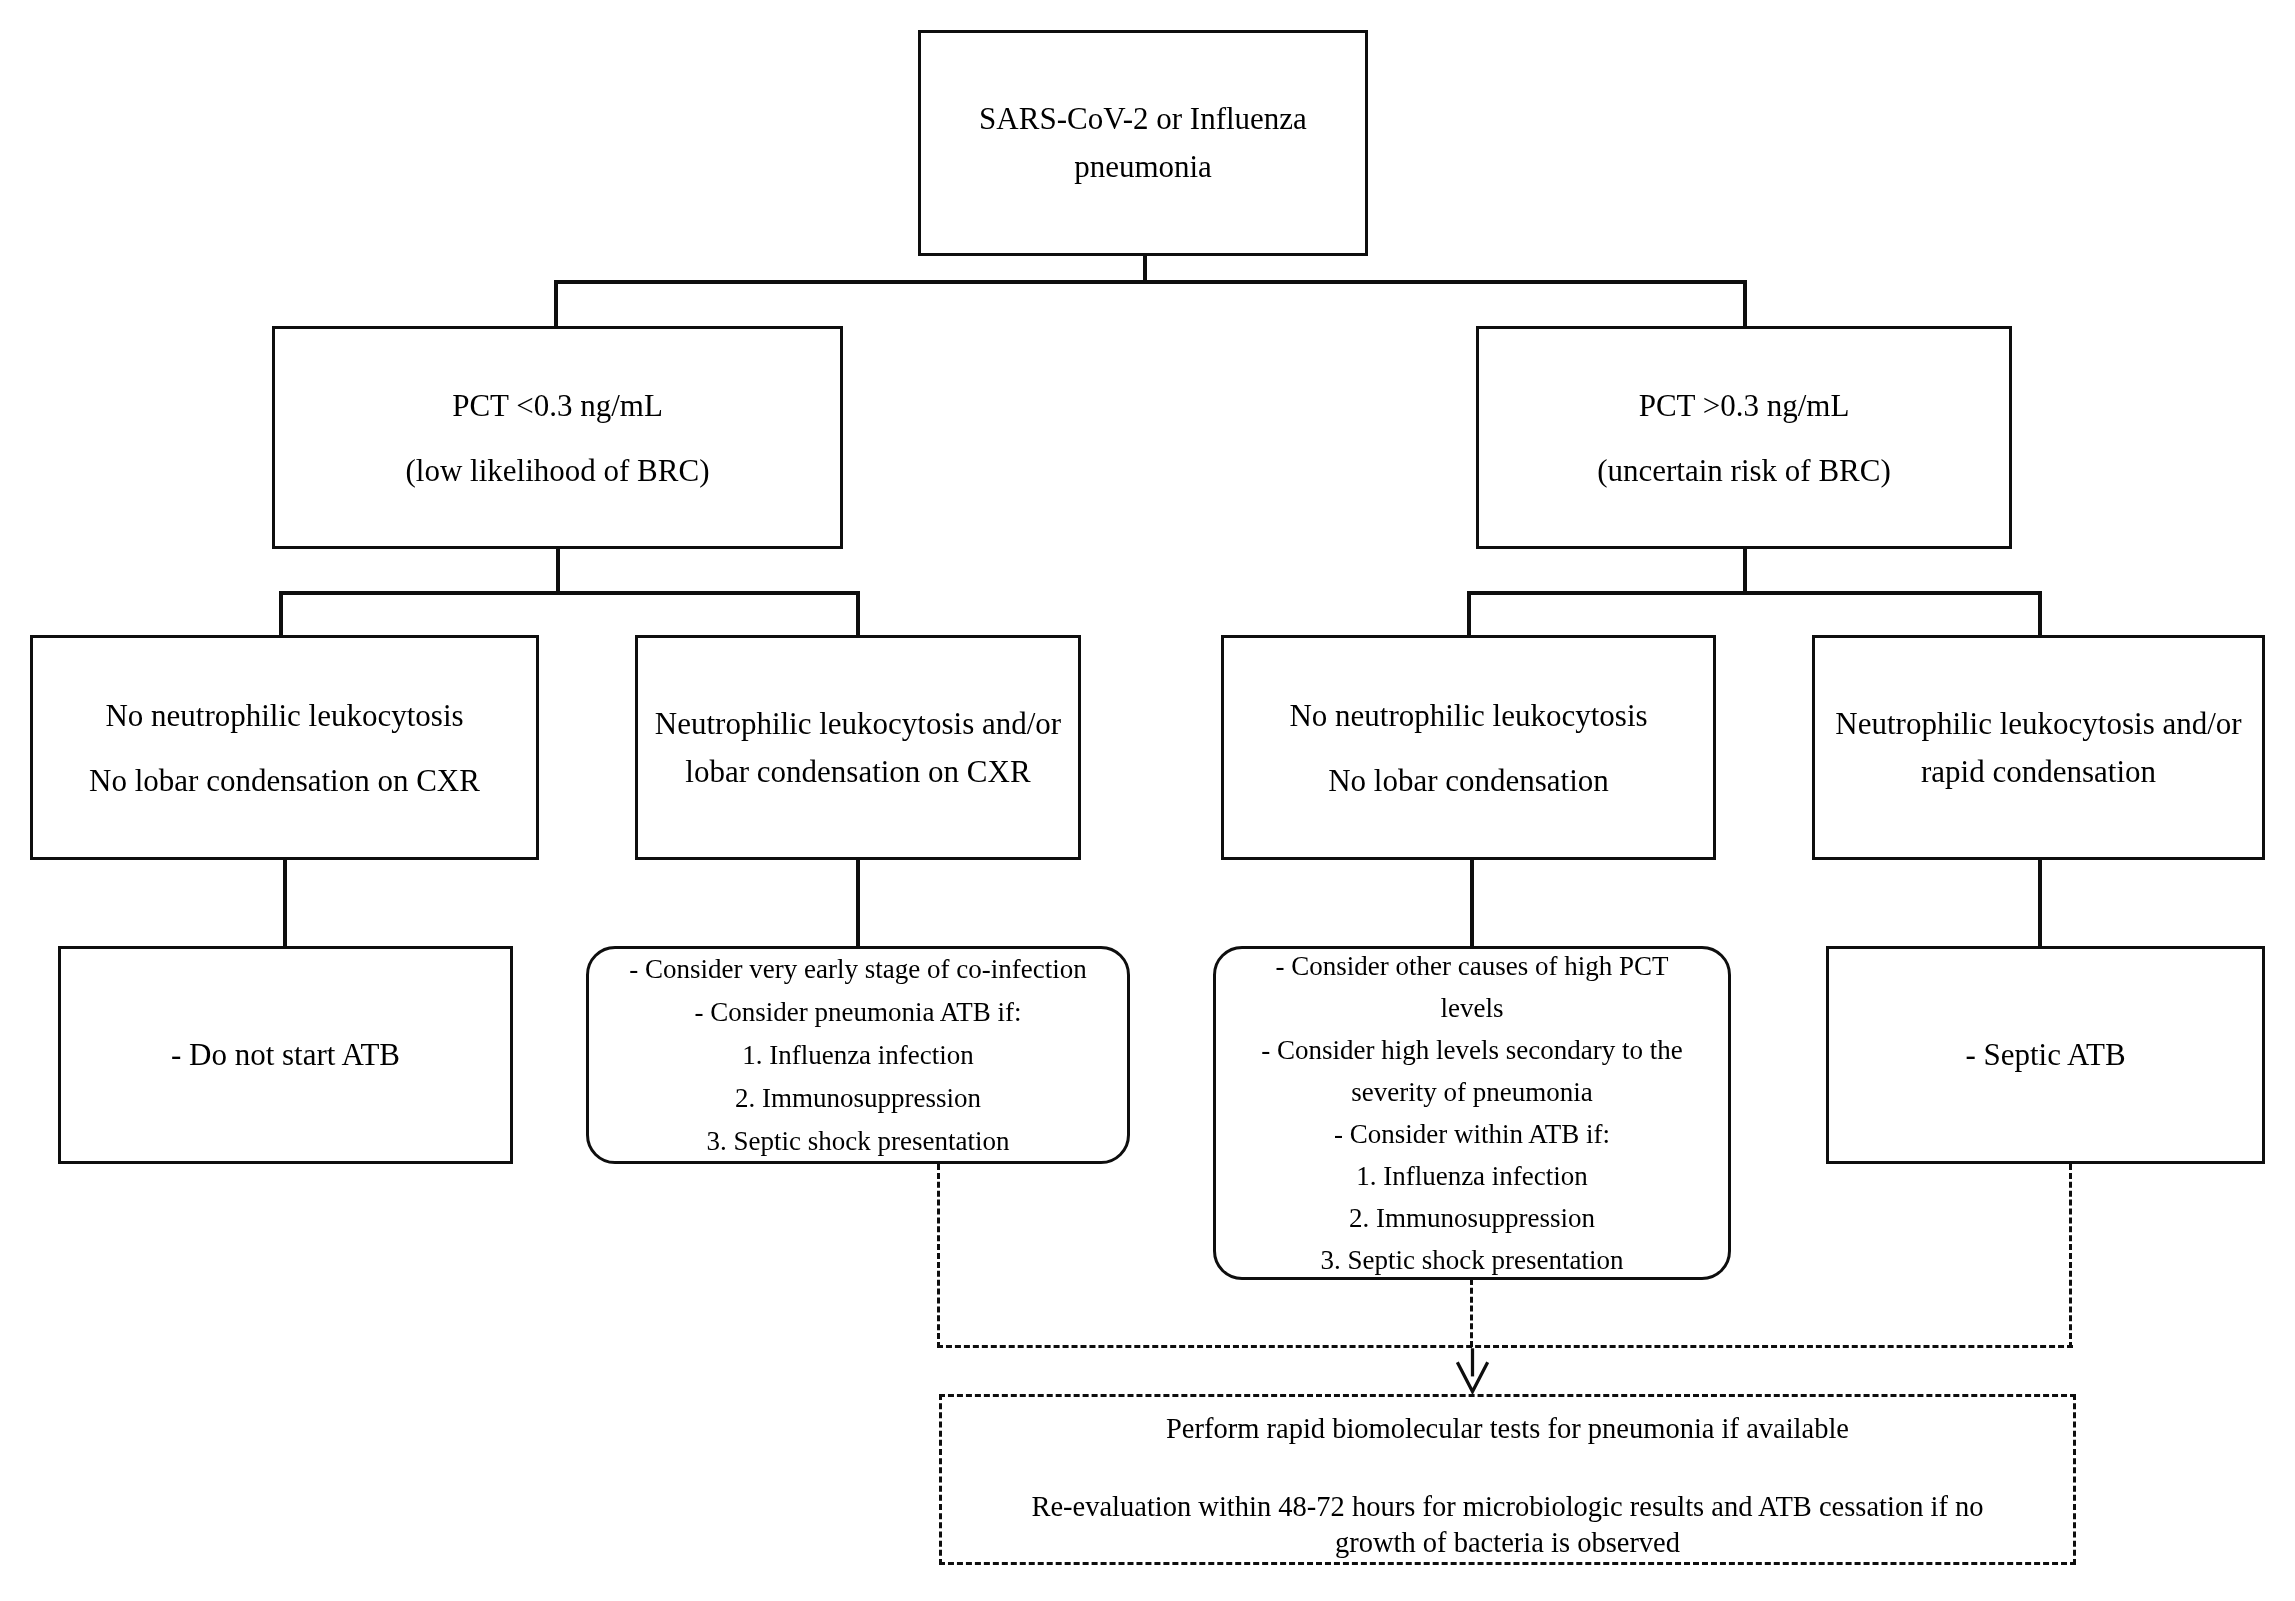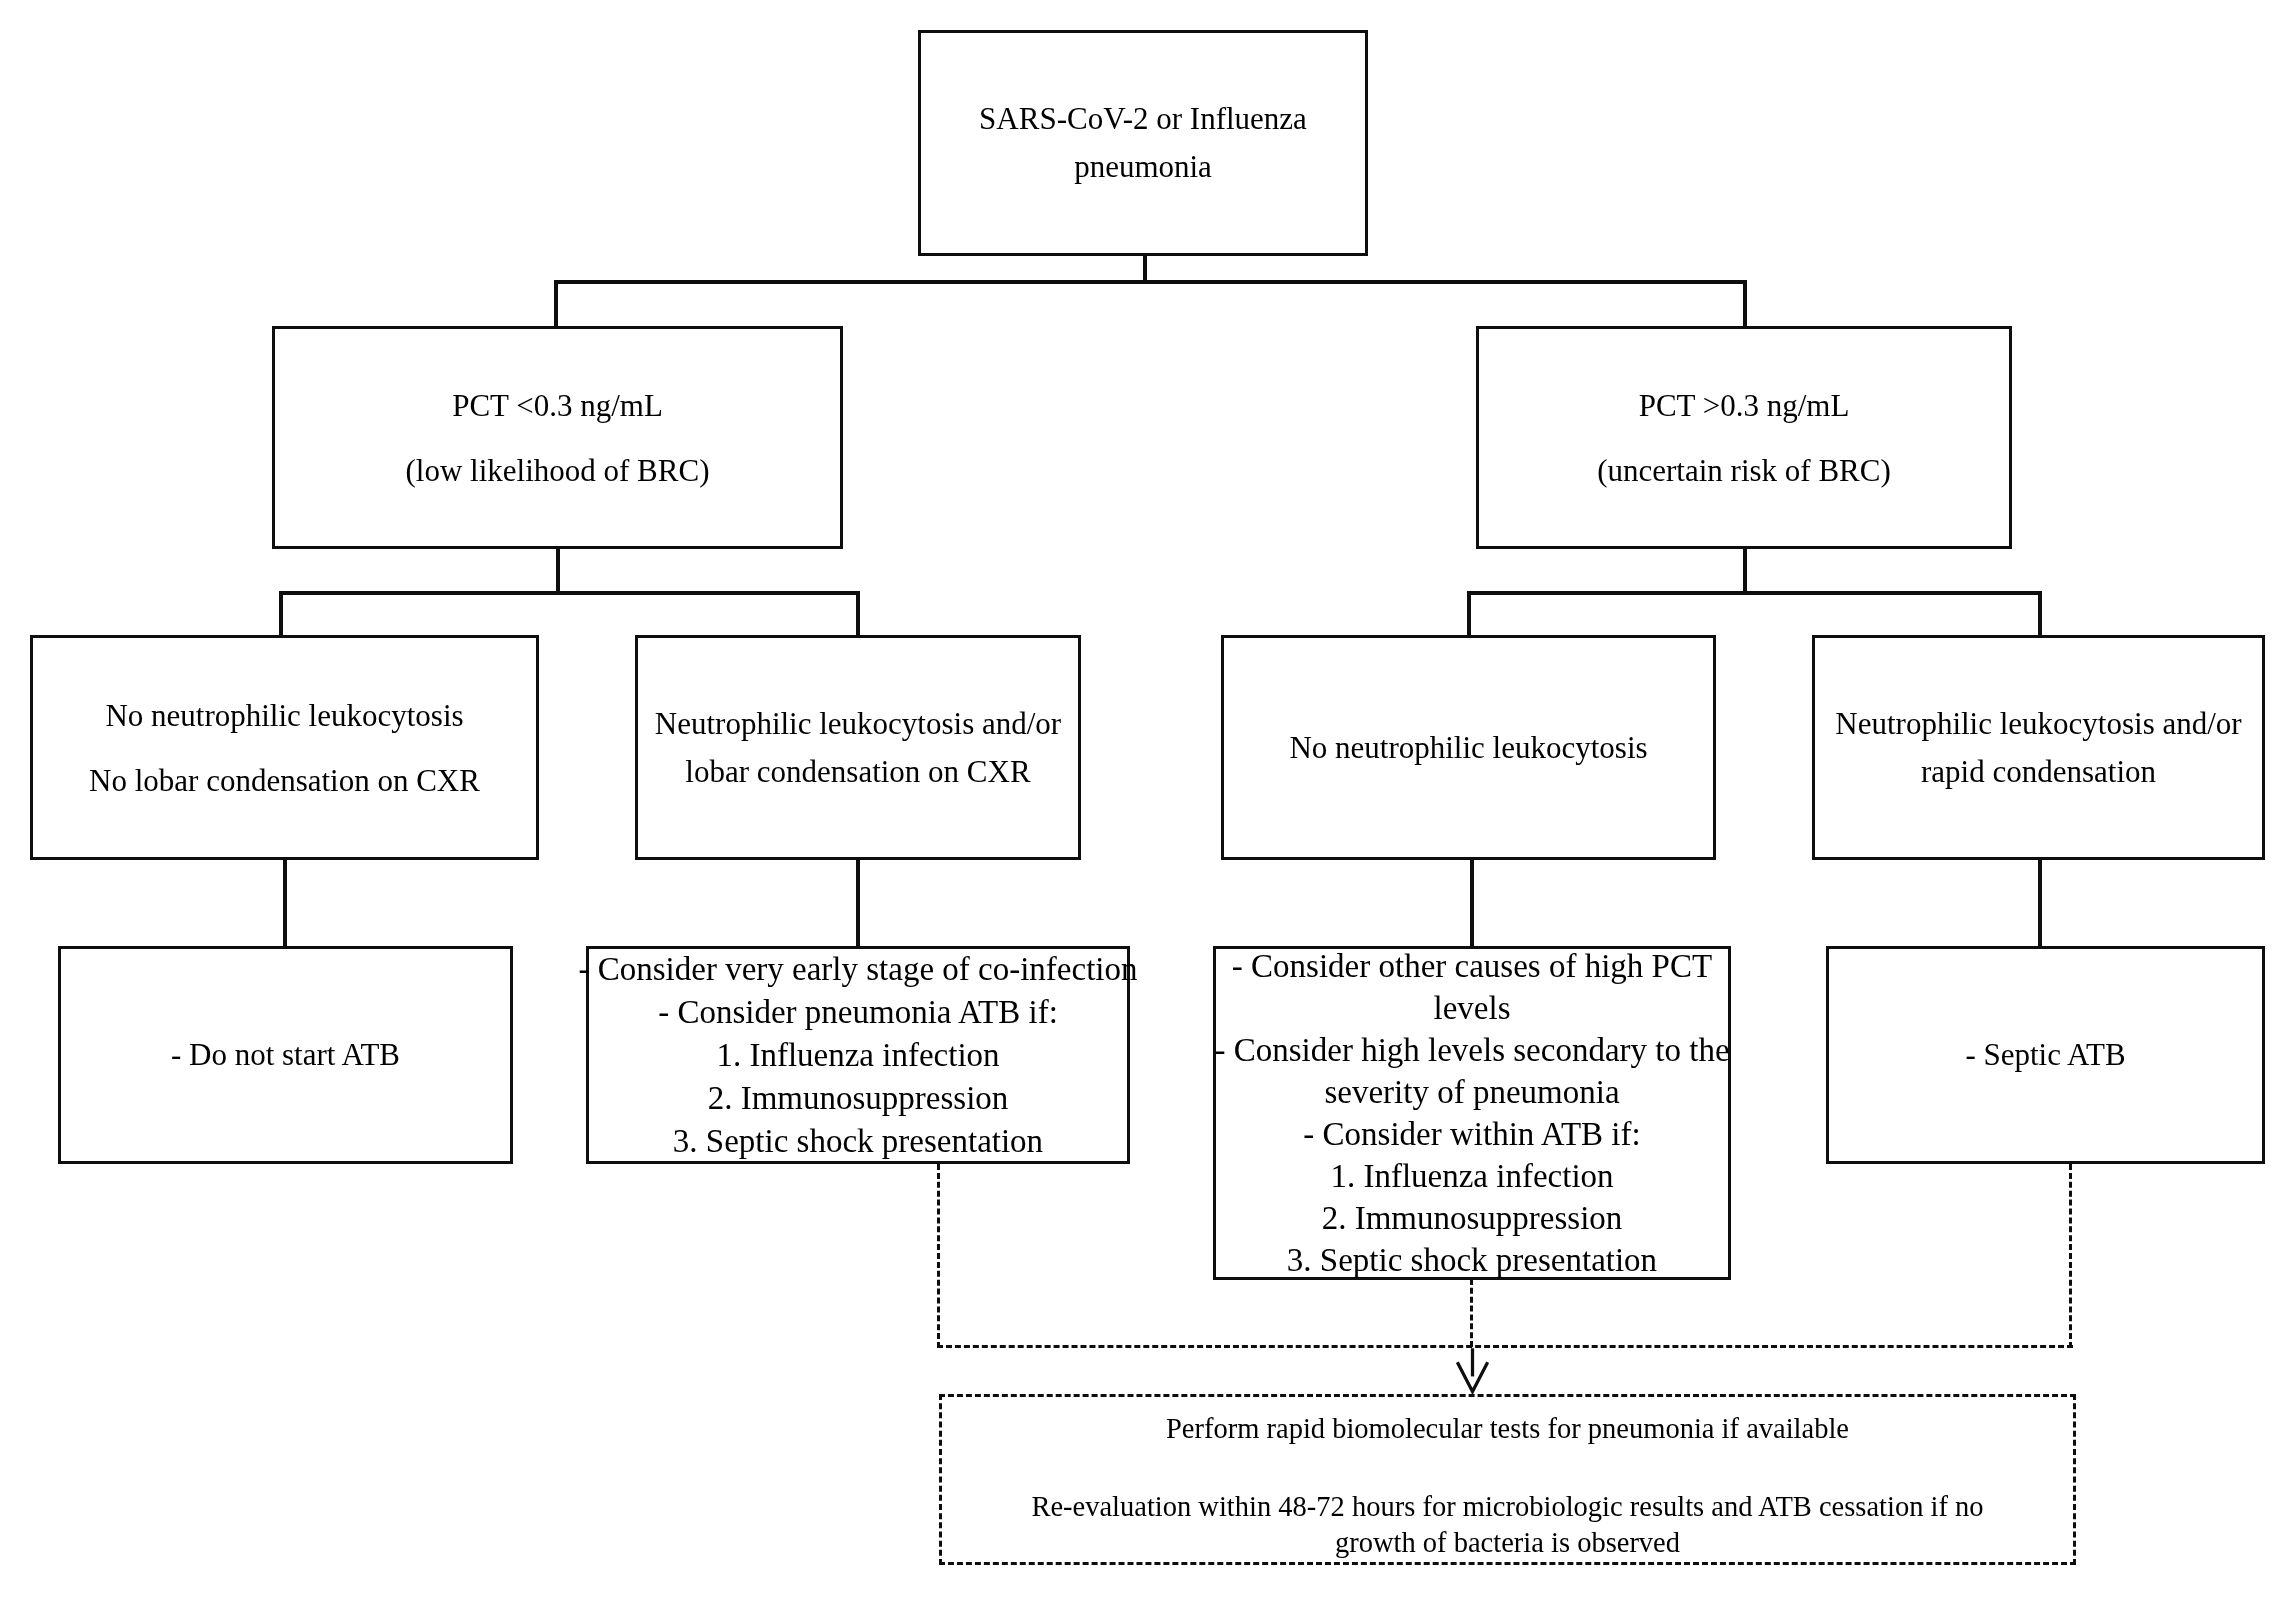--- a/index.html
+++ b/index.html
@@ -19,21 +19,21 @@
     display:flex;
     flex-direction:column;
     align-items:center;
     justify-content:center;
     text-align:left;
   }
   .node .tl{white-space:nowrap;}
   .fs-big{font-size:31px;}
   .lh-wide .tl{line-height:65px;}
   .lh-mid .tl{line-height:48px;}
-  .list{font-size:33px;}
+  .list{font-size:27px;border-radius:29px;}
   .list .tl{line-height:43px;}
   .list-tall .tl{line-height:42px;}
   .node.dashed{border:3.3px dashed #0e0e0e;justify-content:flex-start;padding-top:14.2px;font-size:28.5px;}
   .node.dashed .tl{line-height:36px;white-space:nowrap;}
   .node.dashed .para2{margin-top:42px;}
   .cv{position:absolute;width:3.8px;background:#0e0e0e;}
   .ch{position:absolute;height:3.8px;background:#0e0e0e;}
   .dv{position:absolute;width:0;border-left:3.8px dashed #0e0e0e;}
   .dh{position:absolute;height:0;border-top:3.8px dashed #0e0e0e;}
   .arrow-svg{position:absolute;left:1453px;top:1348px;}
@@ -75,20 +75,21 @@
   <div class="node fs-big lh-wide" style="left:30px;top:635px;width:509px;height:225px">
     <div class="tl">No neutrophilic leukocytosis</div>
     <div class="tl">No lobar condensation on CXR</div>
   </div>
   <div class="node fs-big lh-mid" style="left:635px;top:635px;width:446px;height:225px">
     <div class="tl">Neutrophilic leukocytosis and/or</div>
     <div class="tl">lobar condensation on CXR</div>
   </div>
   <div class="node fs-big lh-wide" style="left:1221px;top:635px;width:495px;height:225px">
     <div class="tl">No neutrophilic leukocytosis</div>
+    <div class="tl">No lobar condensation</div>
   </div>
   <div class="node fs-big lh-mid" style="left:1812px;top:635px;width:453px;height:225px">
     <div class="tl">Neutrophilic leukocytosis and/or</div>
     <div class="tl">rapid condensation</div>
   </div>
 
   <div class="cv" style="left:283px;top:858px;height:92px"></div>
   <div class="cv" style="left:856px;top:858px;height:92px"></div>
   <div class="cv" style="left:1470px;top:858px;height:92px"></div>
   <div class="cv" style="left:2038px;top:858px;height:92px"></div>

